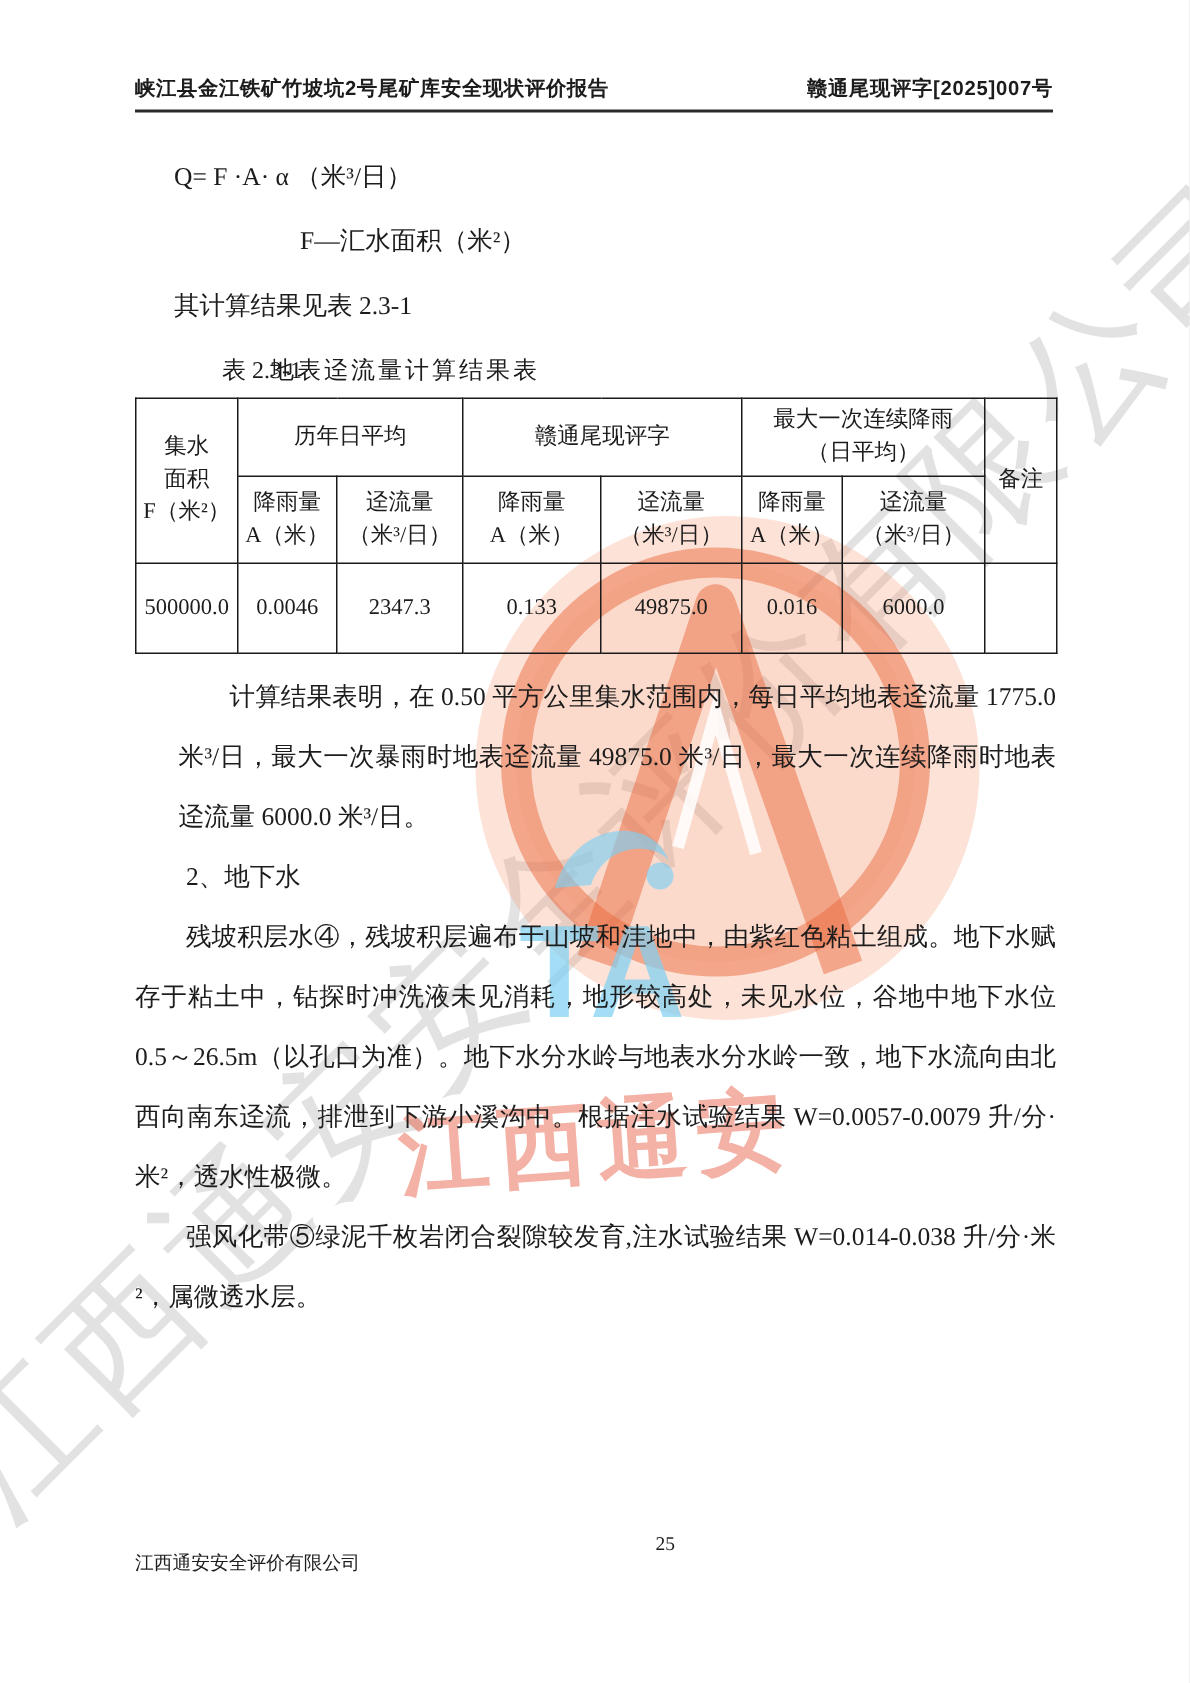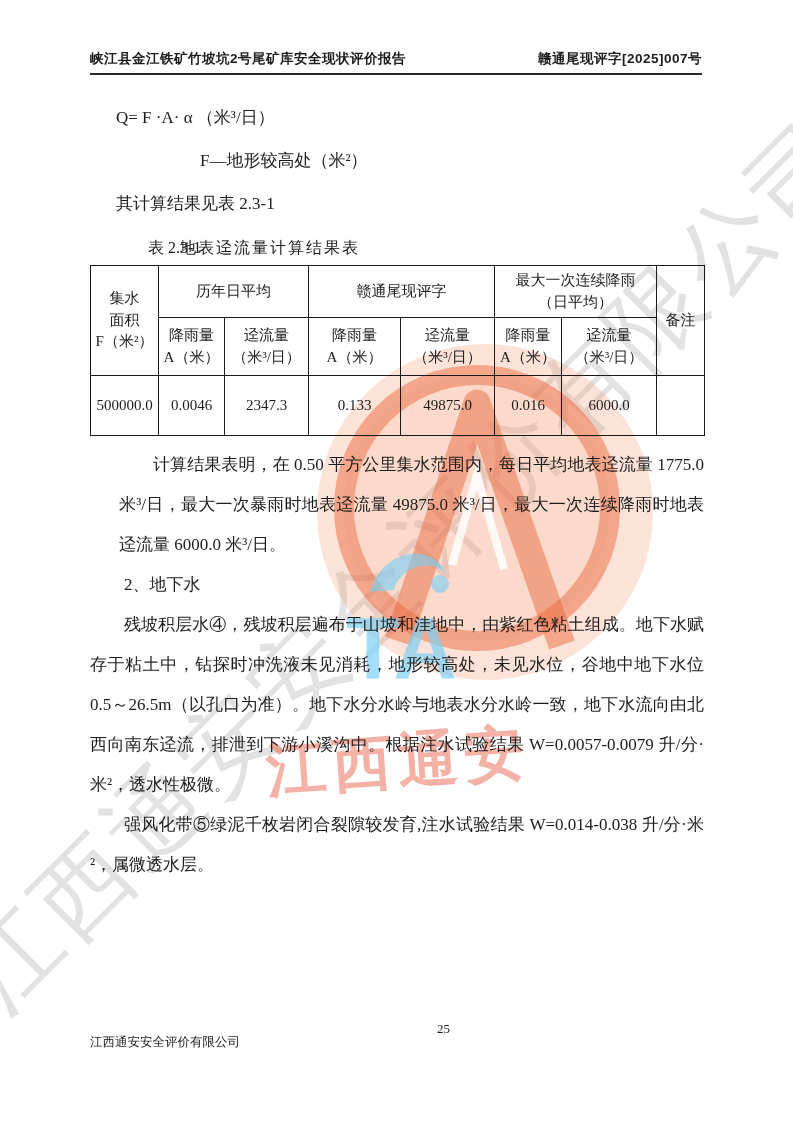--- a/index.html
+++ b/index.html
@@ -93,21 +93,21 @@
   </div>
 
   <div class="page-header">
     <span>峡江县金江铁矿竹坡坑2号尾矿库安全现状评价报告</span>
     <span>赣通尾现评字[2025]007号</span>
   </div>
 
   <div class="content">
 
     <div class="f-line ind-1">Q= F ·A· α （米³/日）</div>
-    <div class="f-line ind-2">F—地形较高处（米²）</div>
+    <div class="f-line ind-2">F—汇水面积（米²）</div>
     <div class="f-line ind-1">其计算结果见表 2.3-1</div>
 
     <div class="tbl-caption">
       <span class="cap-label">表 2.3-1</span>
       <span class="cap-title">地表迳流量计算结果表</span>
     </div>
 
     <table class="runoff">
       <colgroup>
         <col style="width:68px">

